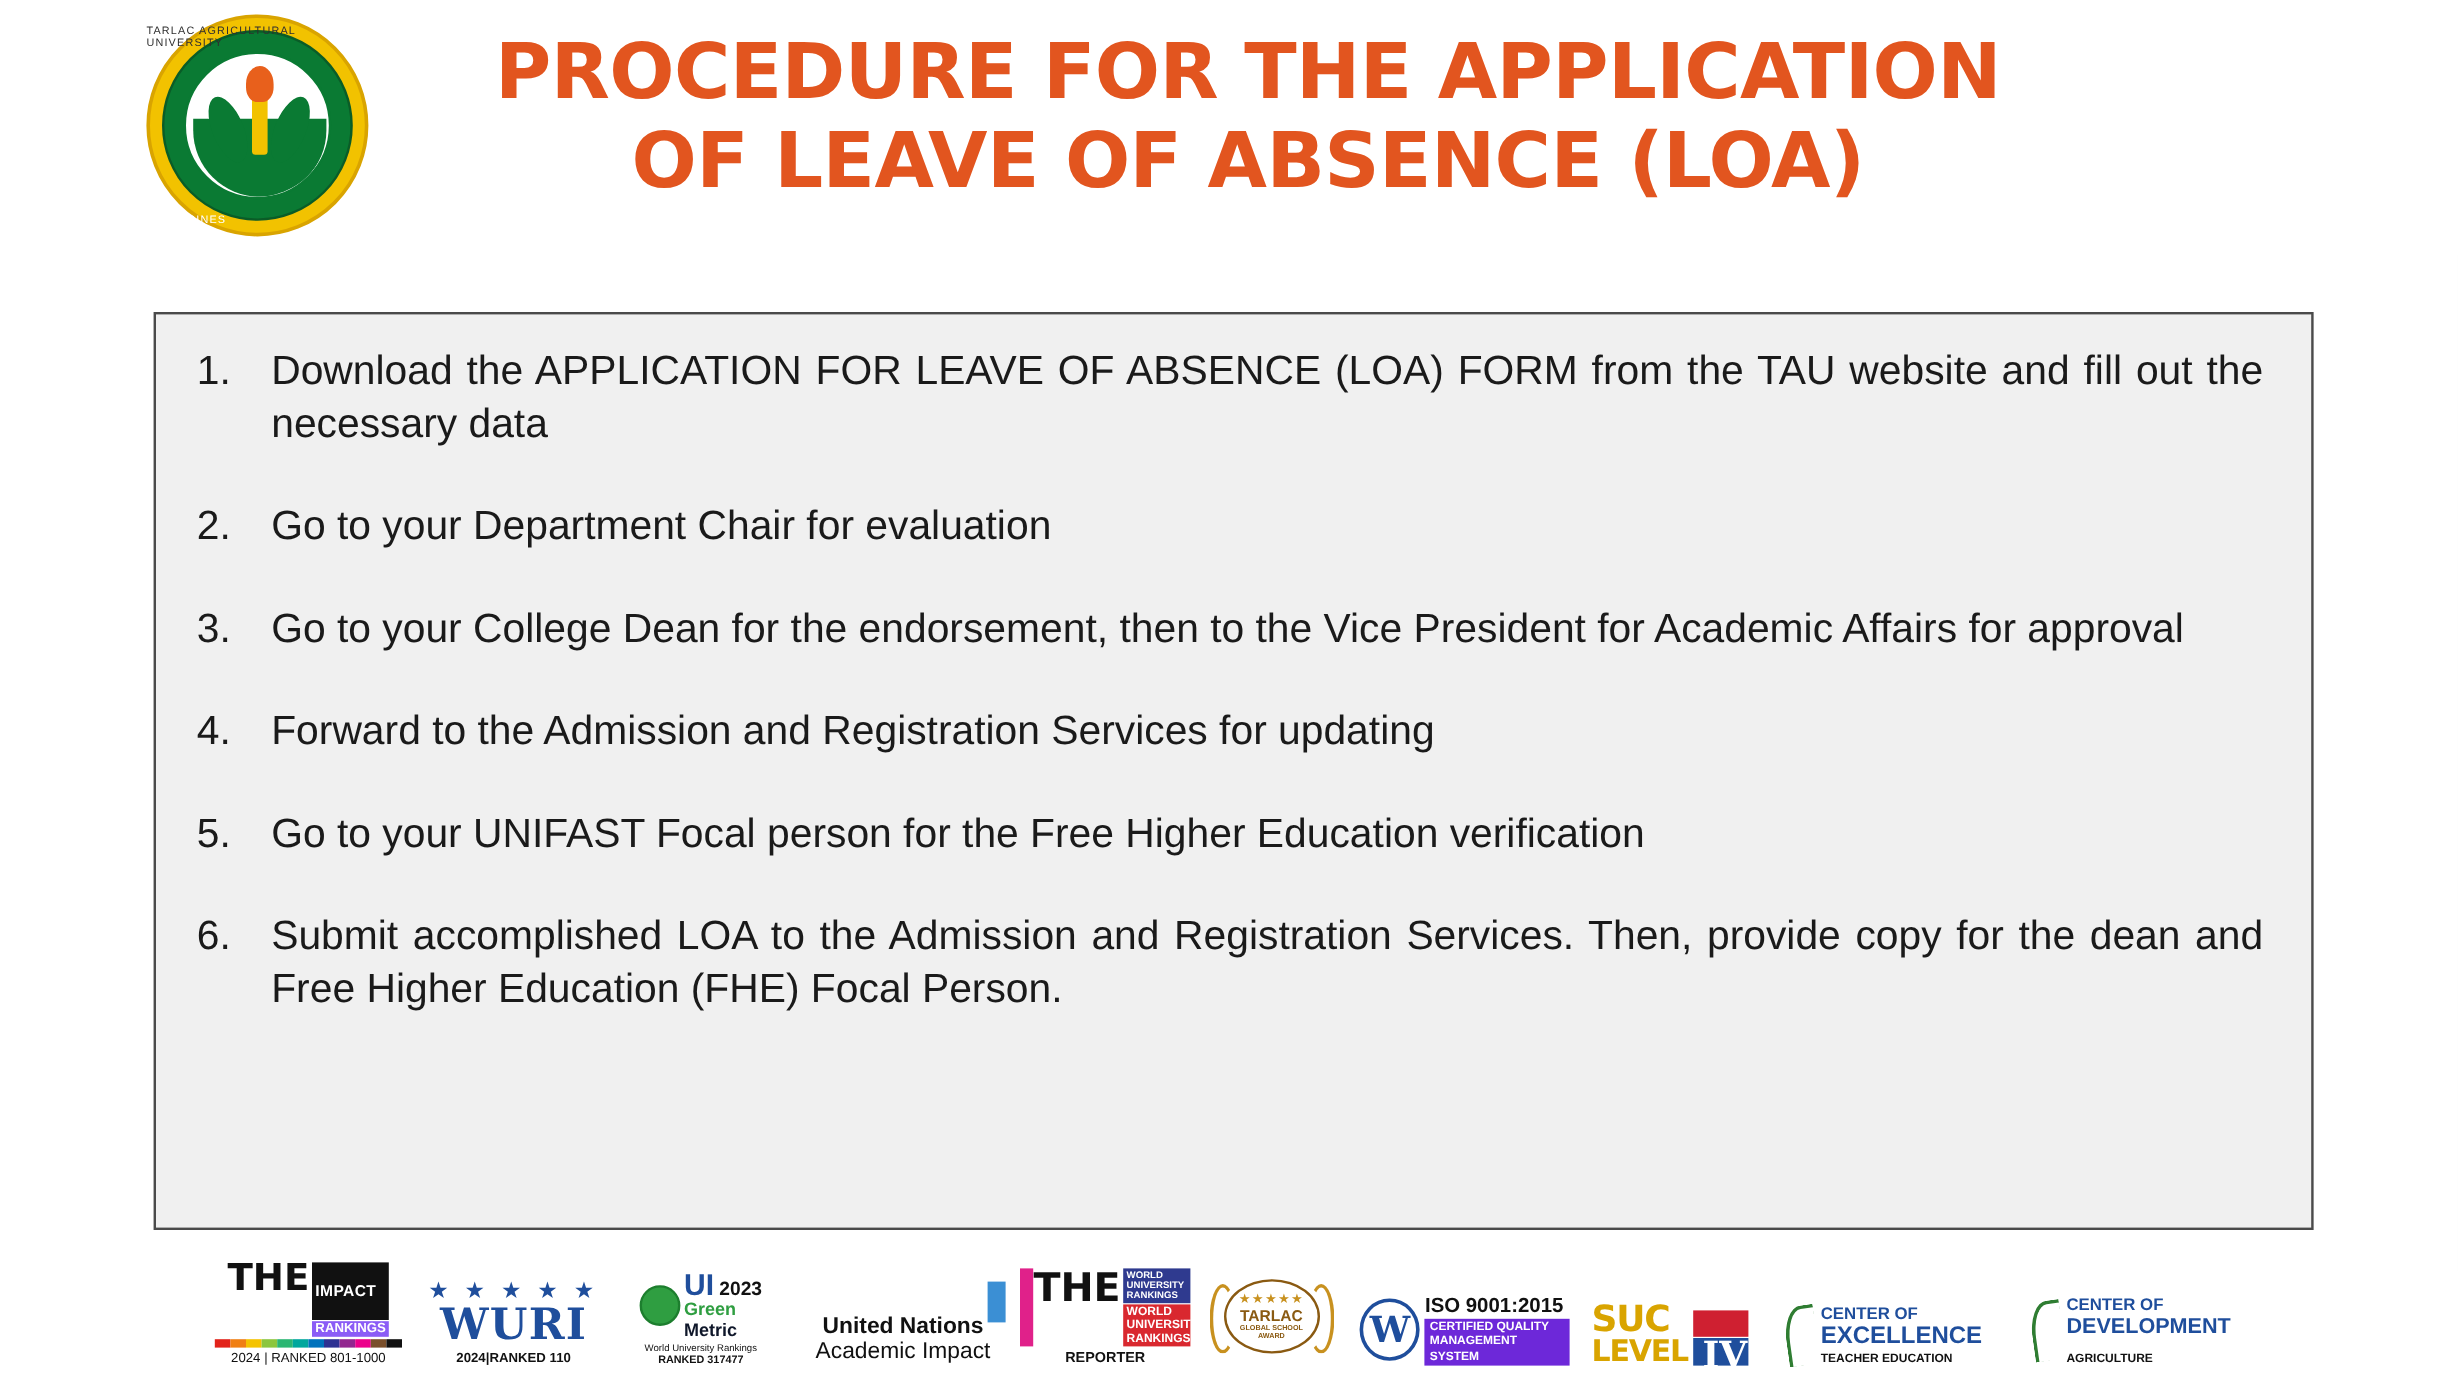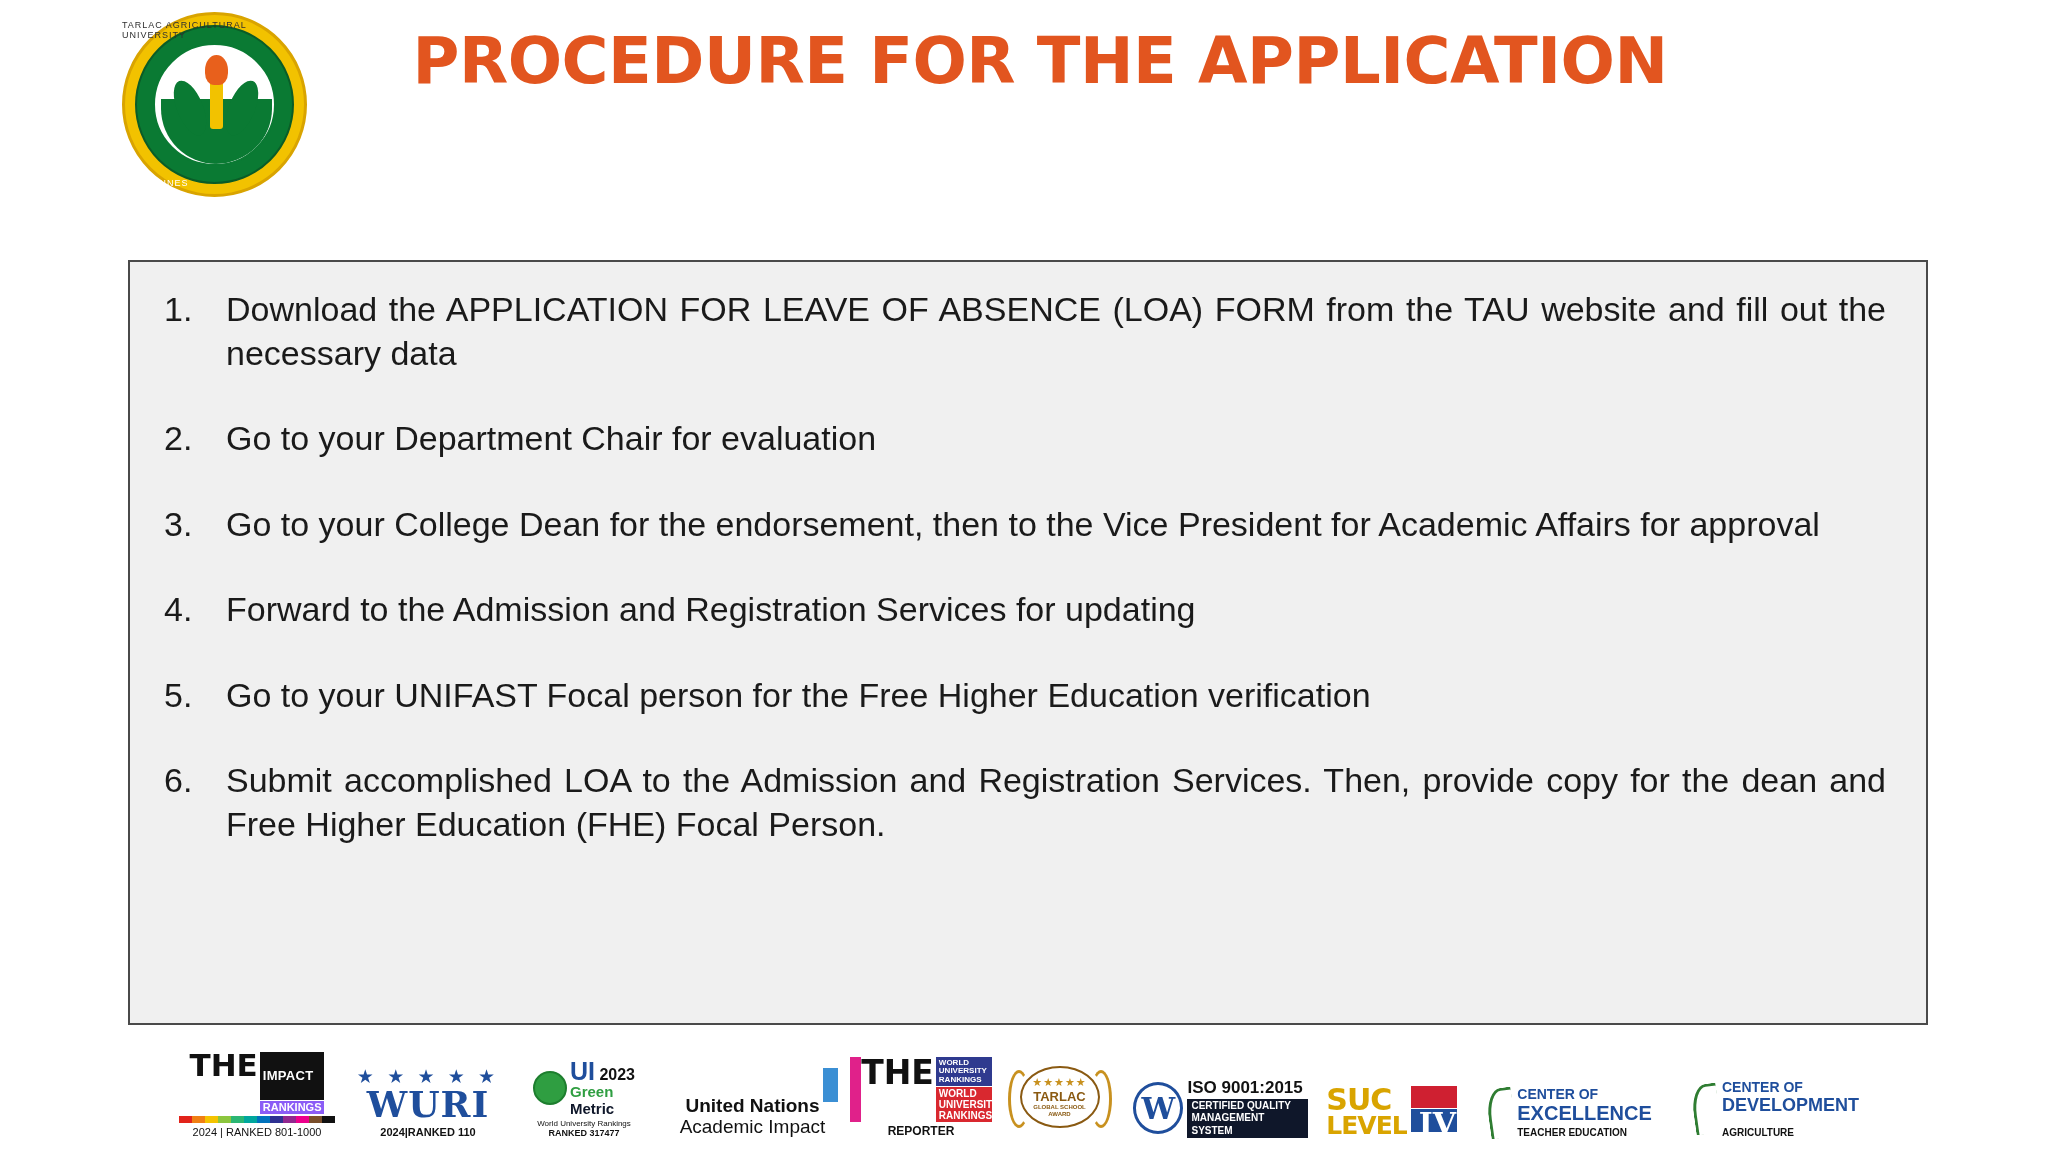--- a/index.html
+++ b/index.html
@@ -262,26 +262,26 @@
   .iso .wrap { display: flex; align-items: center; }
   .iso .wmark {
     width: 52px; height: 52px; border-radius: 50%;
     border: 3px solid #1f4e9c; color: #1f4e9c;
     font-size: 30px; font-weight: bold;
     display: flex; align-items: center; justify-content: center;
     font-family: "DejaVu Serif", serif;
   }
   .iso .txt { margin-left: 4px; }
   .iso .t1 { font-size: 17px; font-weight: bold; color: #111; line-height: 1.05; }
-  .iso .t2 { background: #0f172a; color: #fff; font-size: 10px; font-weight: bold;
+  .iso .t2 { background: #6d28d9; color: #fff; font-size: 10px; font-weight: bold;
     padding: 1px 4px; margin-top: 2px; line-height: 1.25; }
 
   
   .suc { width: 135px; }
-  .suc .row { display: flex; align-items: flex-start; }
+  .suc .row { display: flex; align-items: flex-end; }
   .suc .s1 {
     font-family: "DejaVu Sans", sans-serif; font-weight: bold;
     font-size: 30px; color: #d9a400; line-height: .95; letter-spacing: -1px;
   }
   .suc .s2 {
     font-family: "DejaVu Sans", sans-serif; font-weight: bold;
     font-size: 25px; color: #d9a400; line-height: .95; letter-spacing: -1px;
   }
   .suc .flagbox { margin-left: 4px; width: 46px; height: 46px; position: relative; }
   .suc .fb-red { position: absolute; left: 0; top: 0; width: 46px; height: 22px; background: #cf2031; }
@@ -324,20 +324,21 @@
         <div class="seal-leaf-r"></div>
         <div class="seal-torch"></div>
         <div class="seal-flame"></div>
       </div>
       <div class="seal-text-top">TARLAC AGRICULTURAL UNIVERSITY</div>
       <div class="seal-text-bot">PHILIPPINES</div>
     </div>
 
     <div class="title-block">
       <div class="title-line">PROCEDURE FOR THE APPLICATION</div>
+      <div class="title-line">OF LEAVE OF ABSENCE (LOA)</div>
     </div>
   </div>
 
   <div class="content-box">
 
     <div class="step">
       <div class="step-num">1.</div>
       <div class="step-text">Download the APPLICATION FOR LEAVE OF ABSENCE (LOA) FORM from the TAU website and fill out the necessary data</div>
     </div>
 

